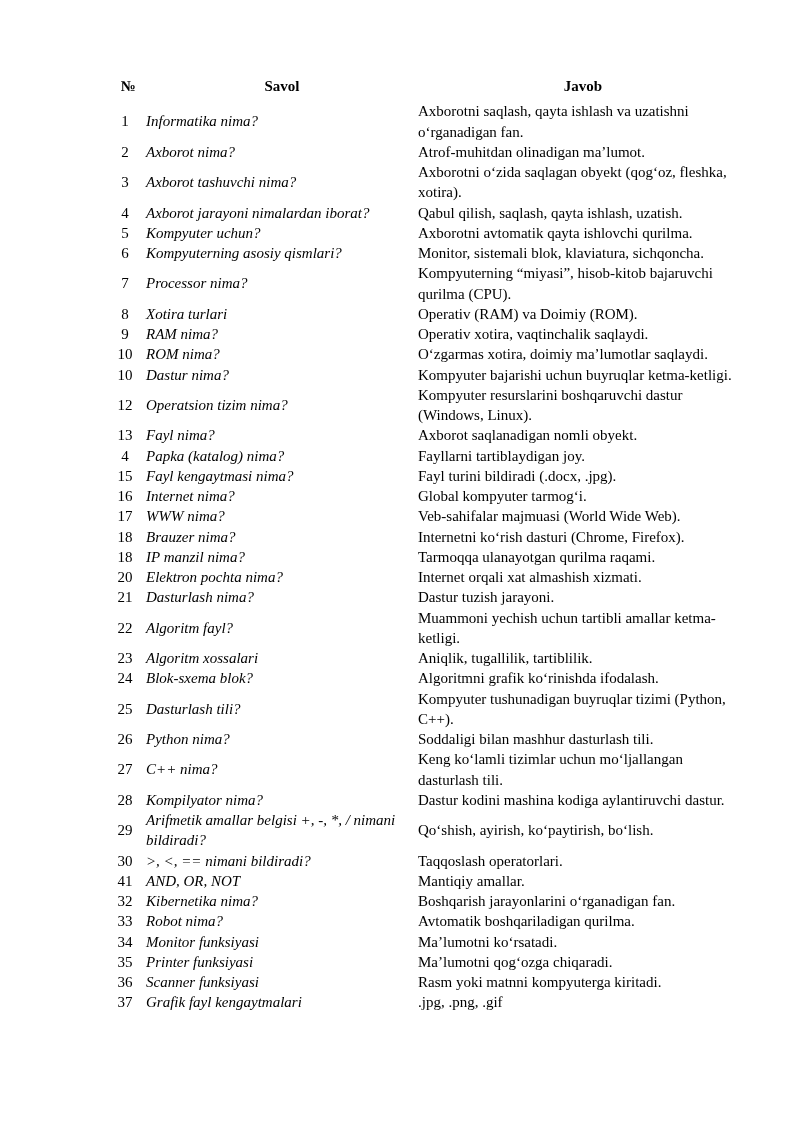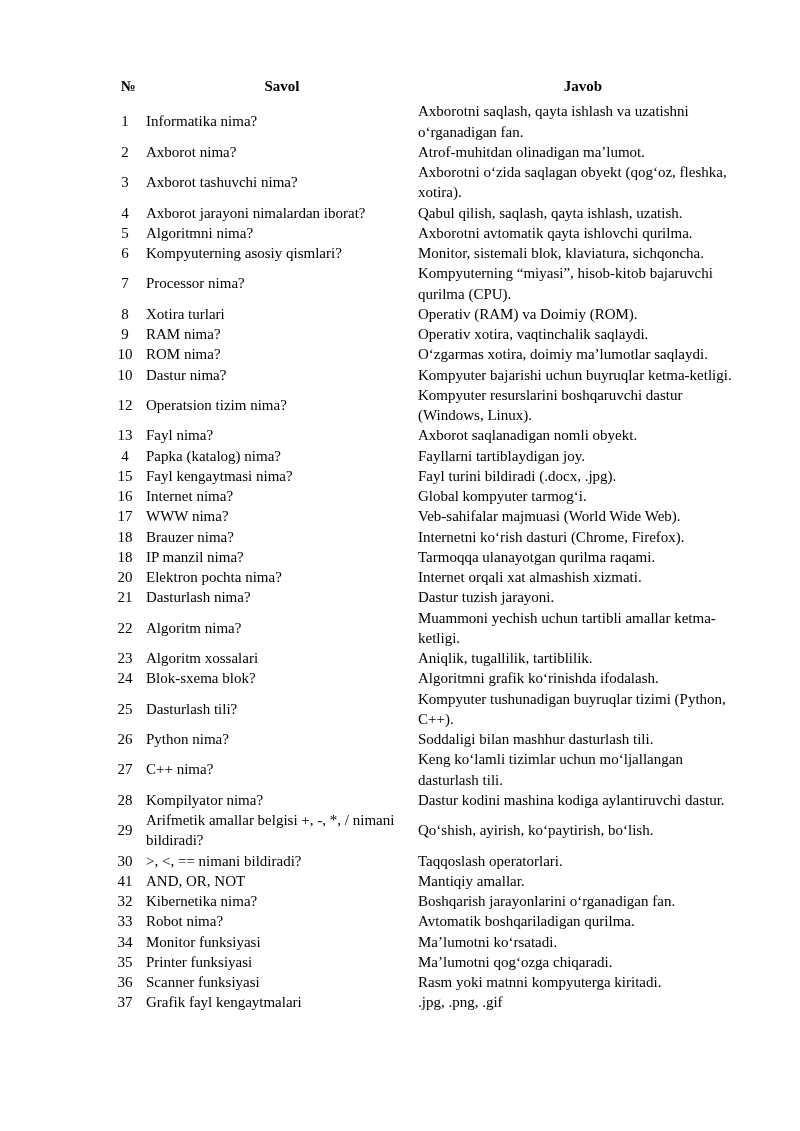--- a/index.html
+++ b/index.html
@@ -39,20 +39,21 @@
     font-weight: bold;
     text-align: center;
     padding-bottom: 5px;
   }
   td.num {
     text-align: center;
     padding-right: 6px;
   }
   td.q {
     padding-right: 12px;
+    font-style: italic;
   }
   td.a {
     padding-right: 2px;
   }
 </style>
 </head>
 <body>
 
 <div class="page">
   <table class="qa">
@@ -84,21 +85,21 @@
           <td class="q">Axborot tashuvchi nima?</td>
           <td class="a">Axborotni o‘zida saqlagan obyekt (qog‘oz, fleshka, xotira).</td>
         </tr>
         <tr>
           <td class="num">4</td>
           <td class="q">Axborot jarayoni nimalardan iborat?</td>
           <td class="a">Qabul qilish, saqlash, qayta ishlash, uzatish.</td>
         </tr>
         <tr>
           <td class="num">5</td>
-          <td class="q">Algoritmni nima?</td>
+          <td class="q">Kompyuter uchun?</td>
           <td class="a">Axborotni avtomatik qayta ishlovchi qurilma.</td>
         </tr>
         <tr>
           <td class="num">6</td>
           <td class="q">Kompyuterning asosiy qismlari?</td>
           <td class="a">Monitor, sistemali blok, klaviatura, sichqoncha.</td>
         </tr>
         <tr>
           <td class="num">7</td>
           <td class="q">Processor nima?</td>
@@ -169,21 +170,21 @@
           <td class="q">Elektron pochta nima?</td>
           <td class="a">Internet orqali xat almashish xizmati.</td>
         </tr>
         <tr>
           <td class="num">21</td>
           <td class="q">Dasturlash nima?</td>
           <td class="a">Dastur tuzish jarayoni.</td>
         </tr>
         <tr>
           <td class="num">22</td>
-          <td class="q">Algoritm nima?</td>
+          <td class="q">Algoritm fayl?</td>
           <td class="a">Muammoni yechish uchun tartibli amallar ketma-ketligi.</td>
         </tr>
         <tr>
           <td class="num">23</td>
           <td class="q">Algoritm xossalari</td>
           <td class="a">Aniqlik, tugallilik, tartiblilik.</td>
         </tr>
         <tr>
           <td class="num">24</td>
           <td class="q">Blok-sxema blok?</td>

